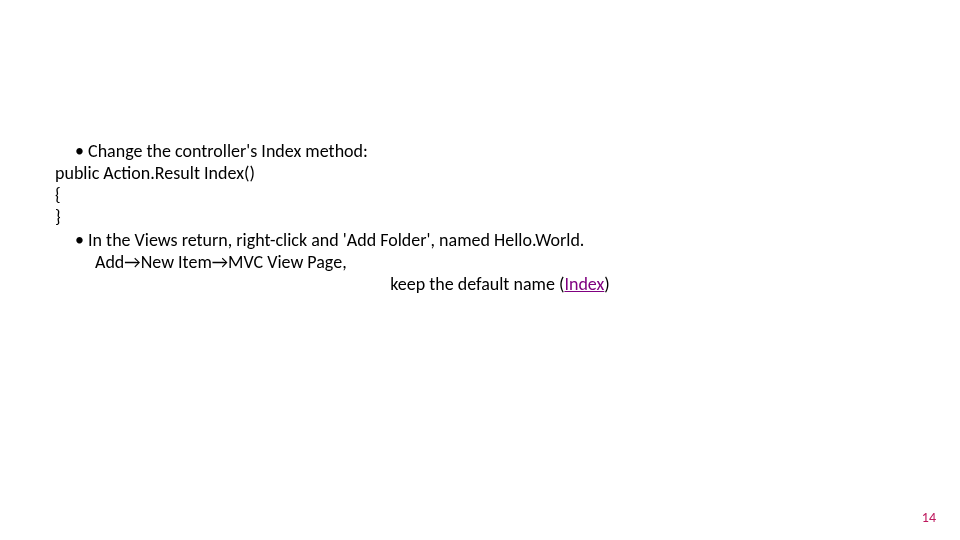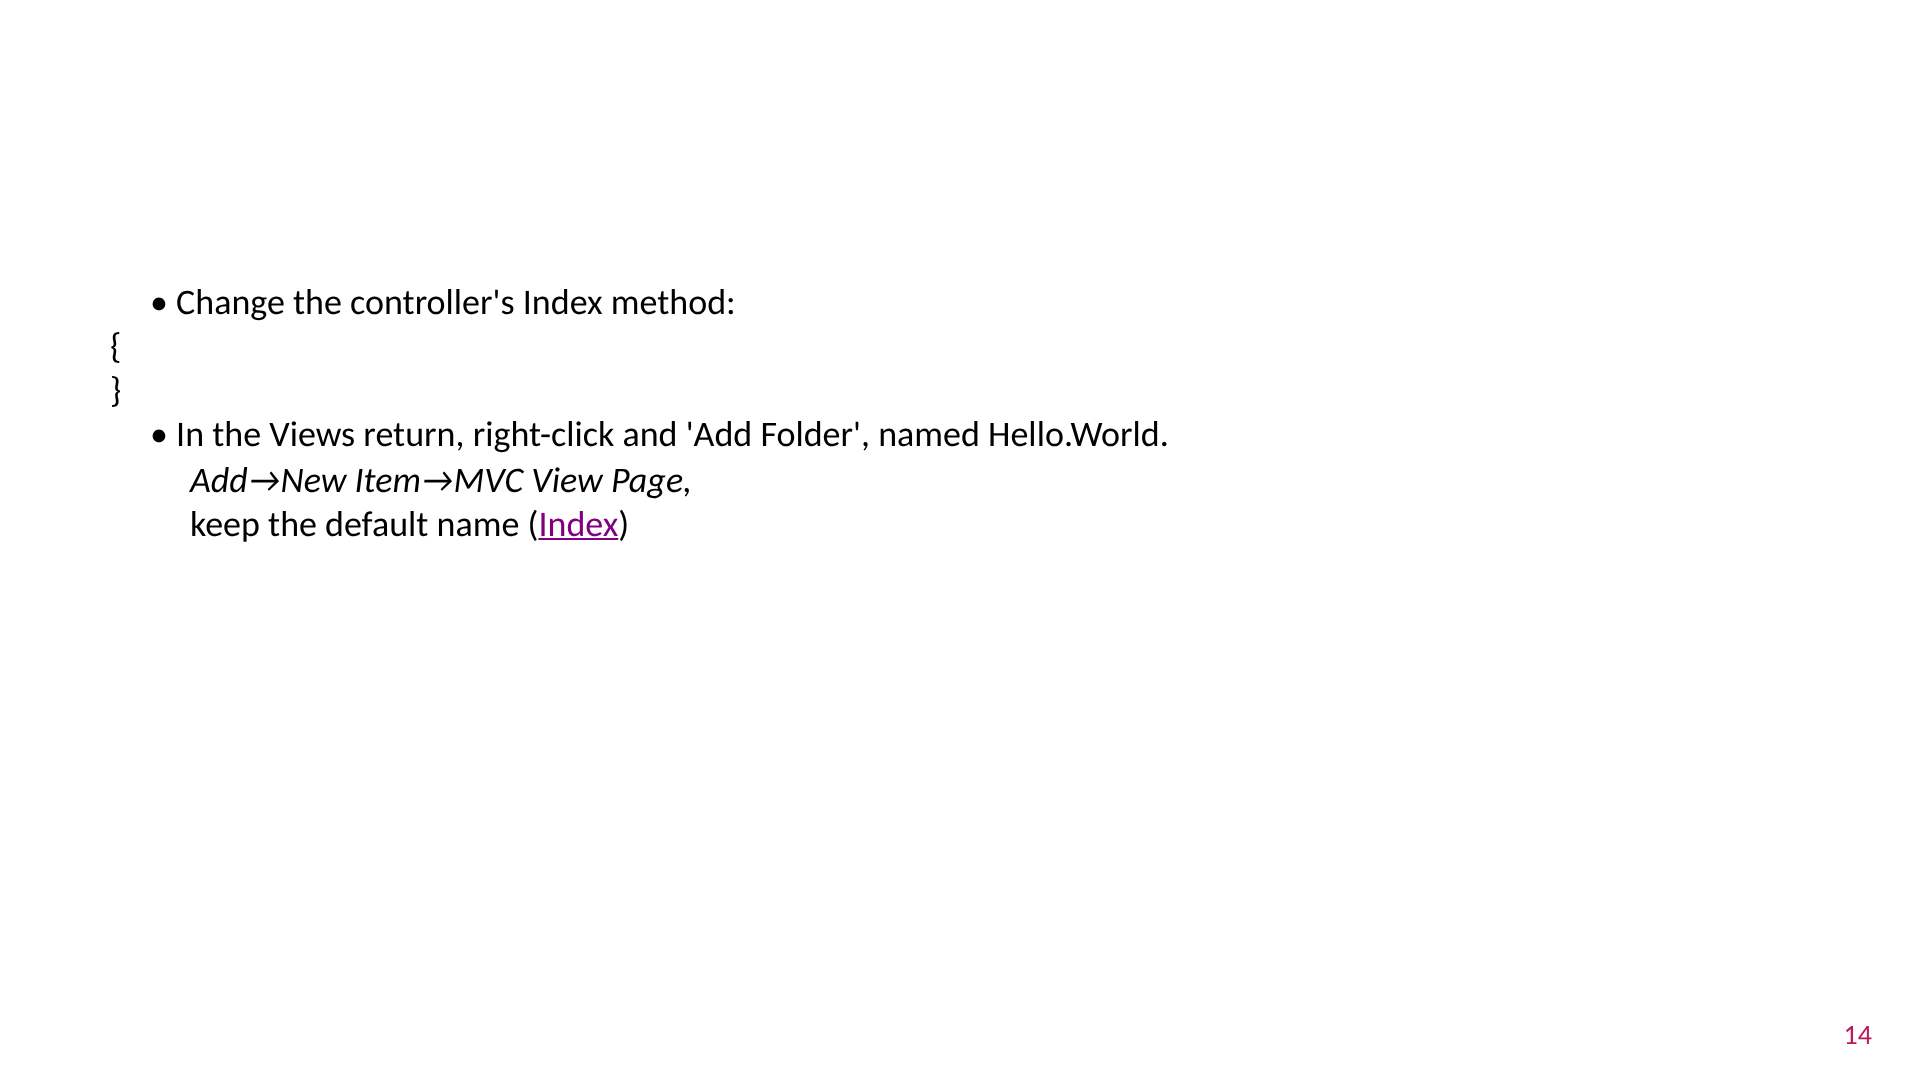--- a/index.html
+++ b/index.html
@@ -46,26 +46,27 @@
       font-family: Calibri, Arial, sans-serif;
     }
   </style>
 </head>
 <body>
 
 <div class="content">
   <div class="bullet-line">
     <span>• </span><span>Change the controller's Index method:</span>
   </div>
+  <div class="plain-line">public Action.Result Index()</div>
   <div class="plain-line">{</div>
   <div class="plain-line">}</div>
   <div class="bullet-line">
     <span>• </span><span>In the Views return, right-click and 'Add Folder', named </span><span class="bold">Hello.World.</span>
   </div>
-  <div class="bullet-line" style="padding-left:40px;font-style:italic;">
+  <div class="bullet-line" style="padding-left:40px;">
     <span>Add</span><span>→</span><span>New Item</span><span>→</span><span>MVC View Page,</span>
   </div>
-  <div class="bullet-line" style="padding-left:40px;">
+  <div class="bullet-line" style="padding-left:40px;text-align:center;">
     <span>keep the default name (</span><span class="link">Index</span><span>)</span>
   </div>
 </div>
 
 <div class="page-number">14</div>
 
 </body></html>

